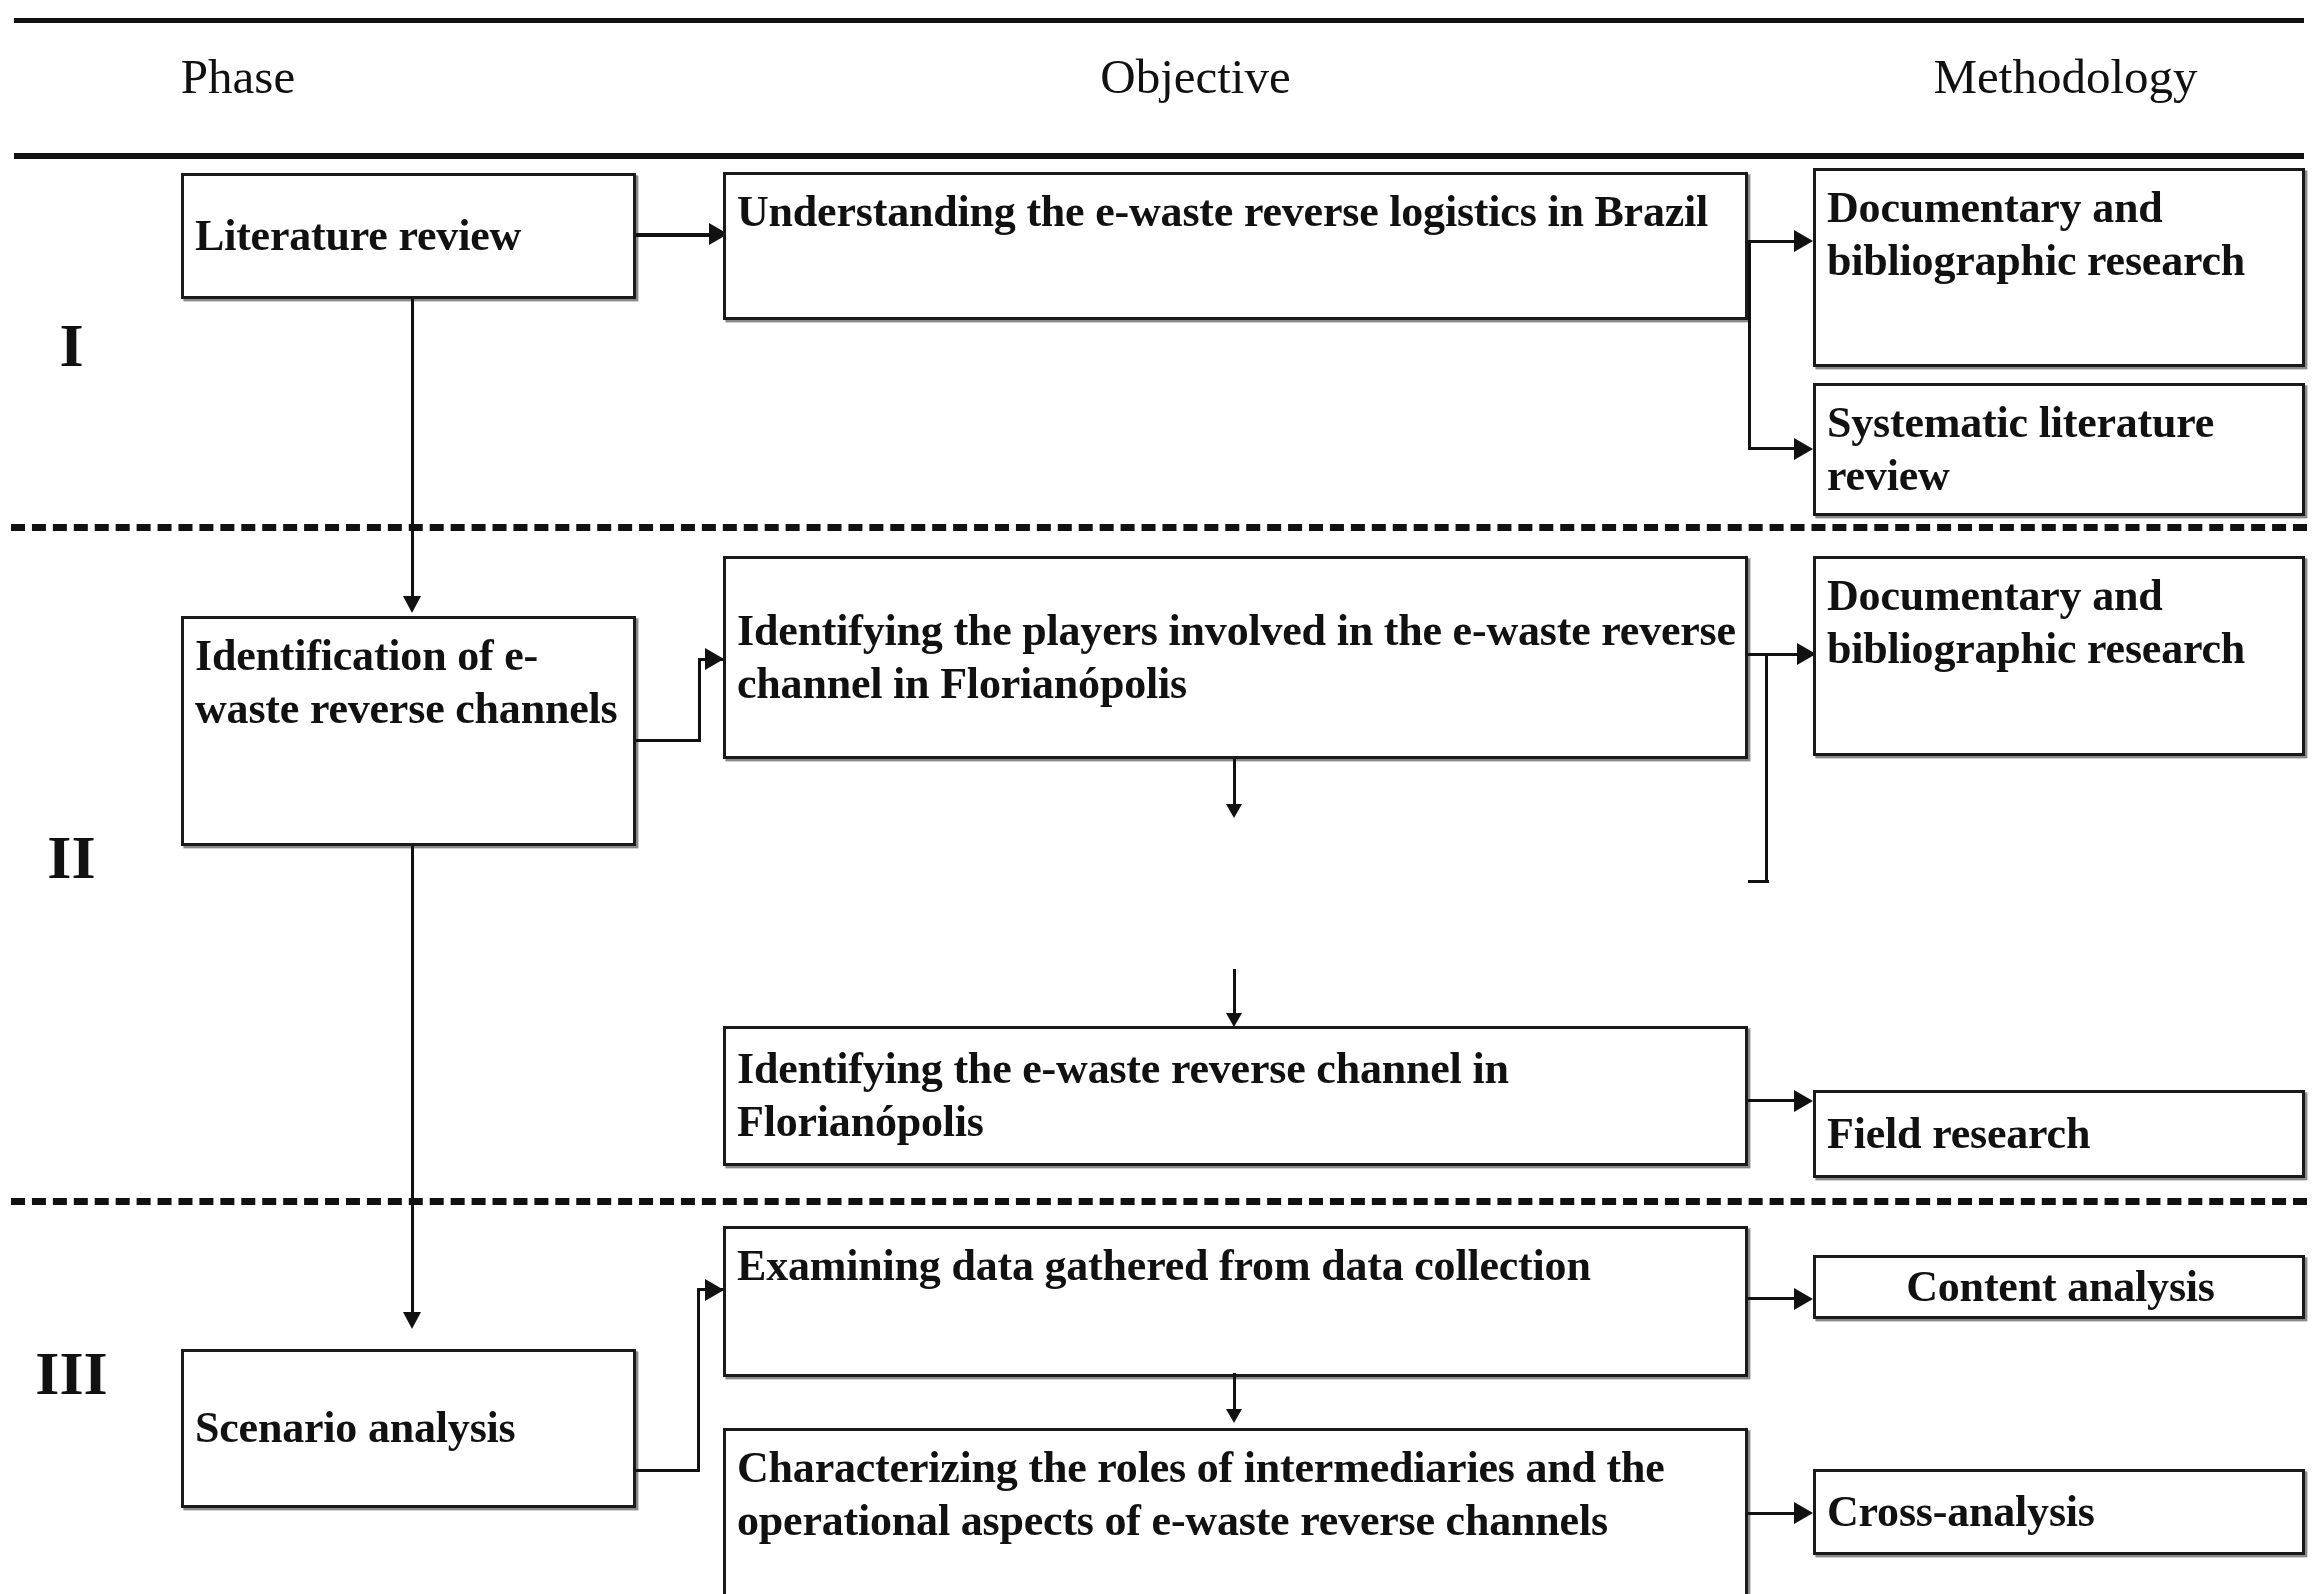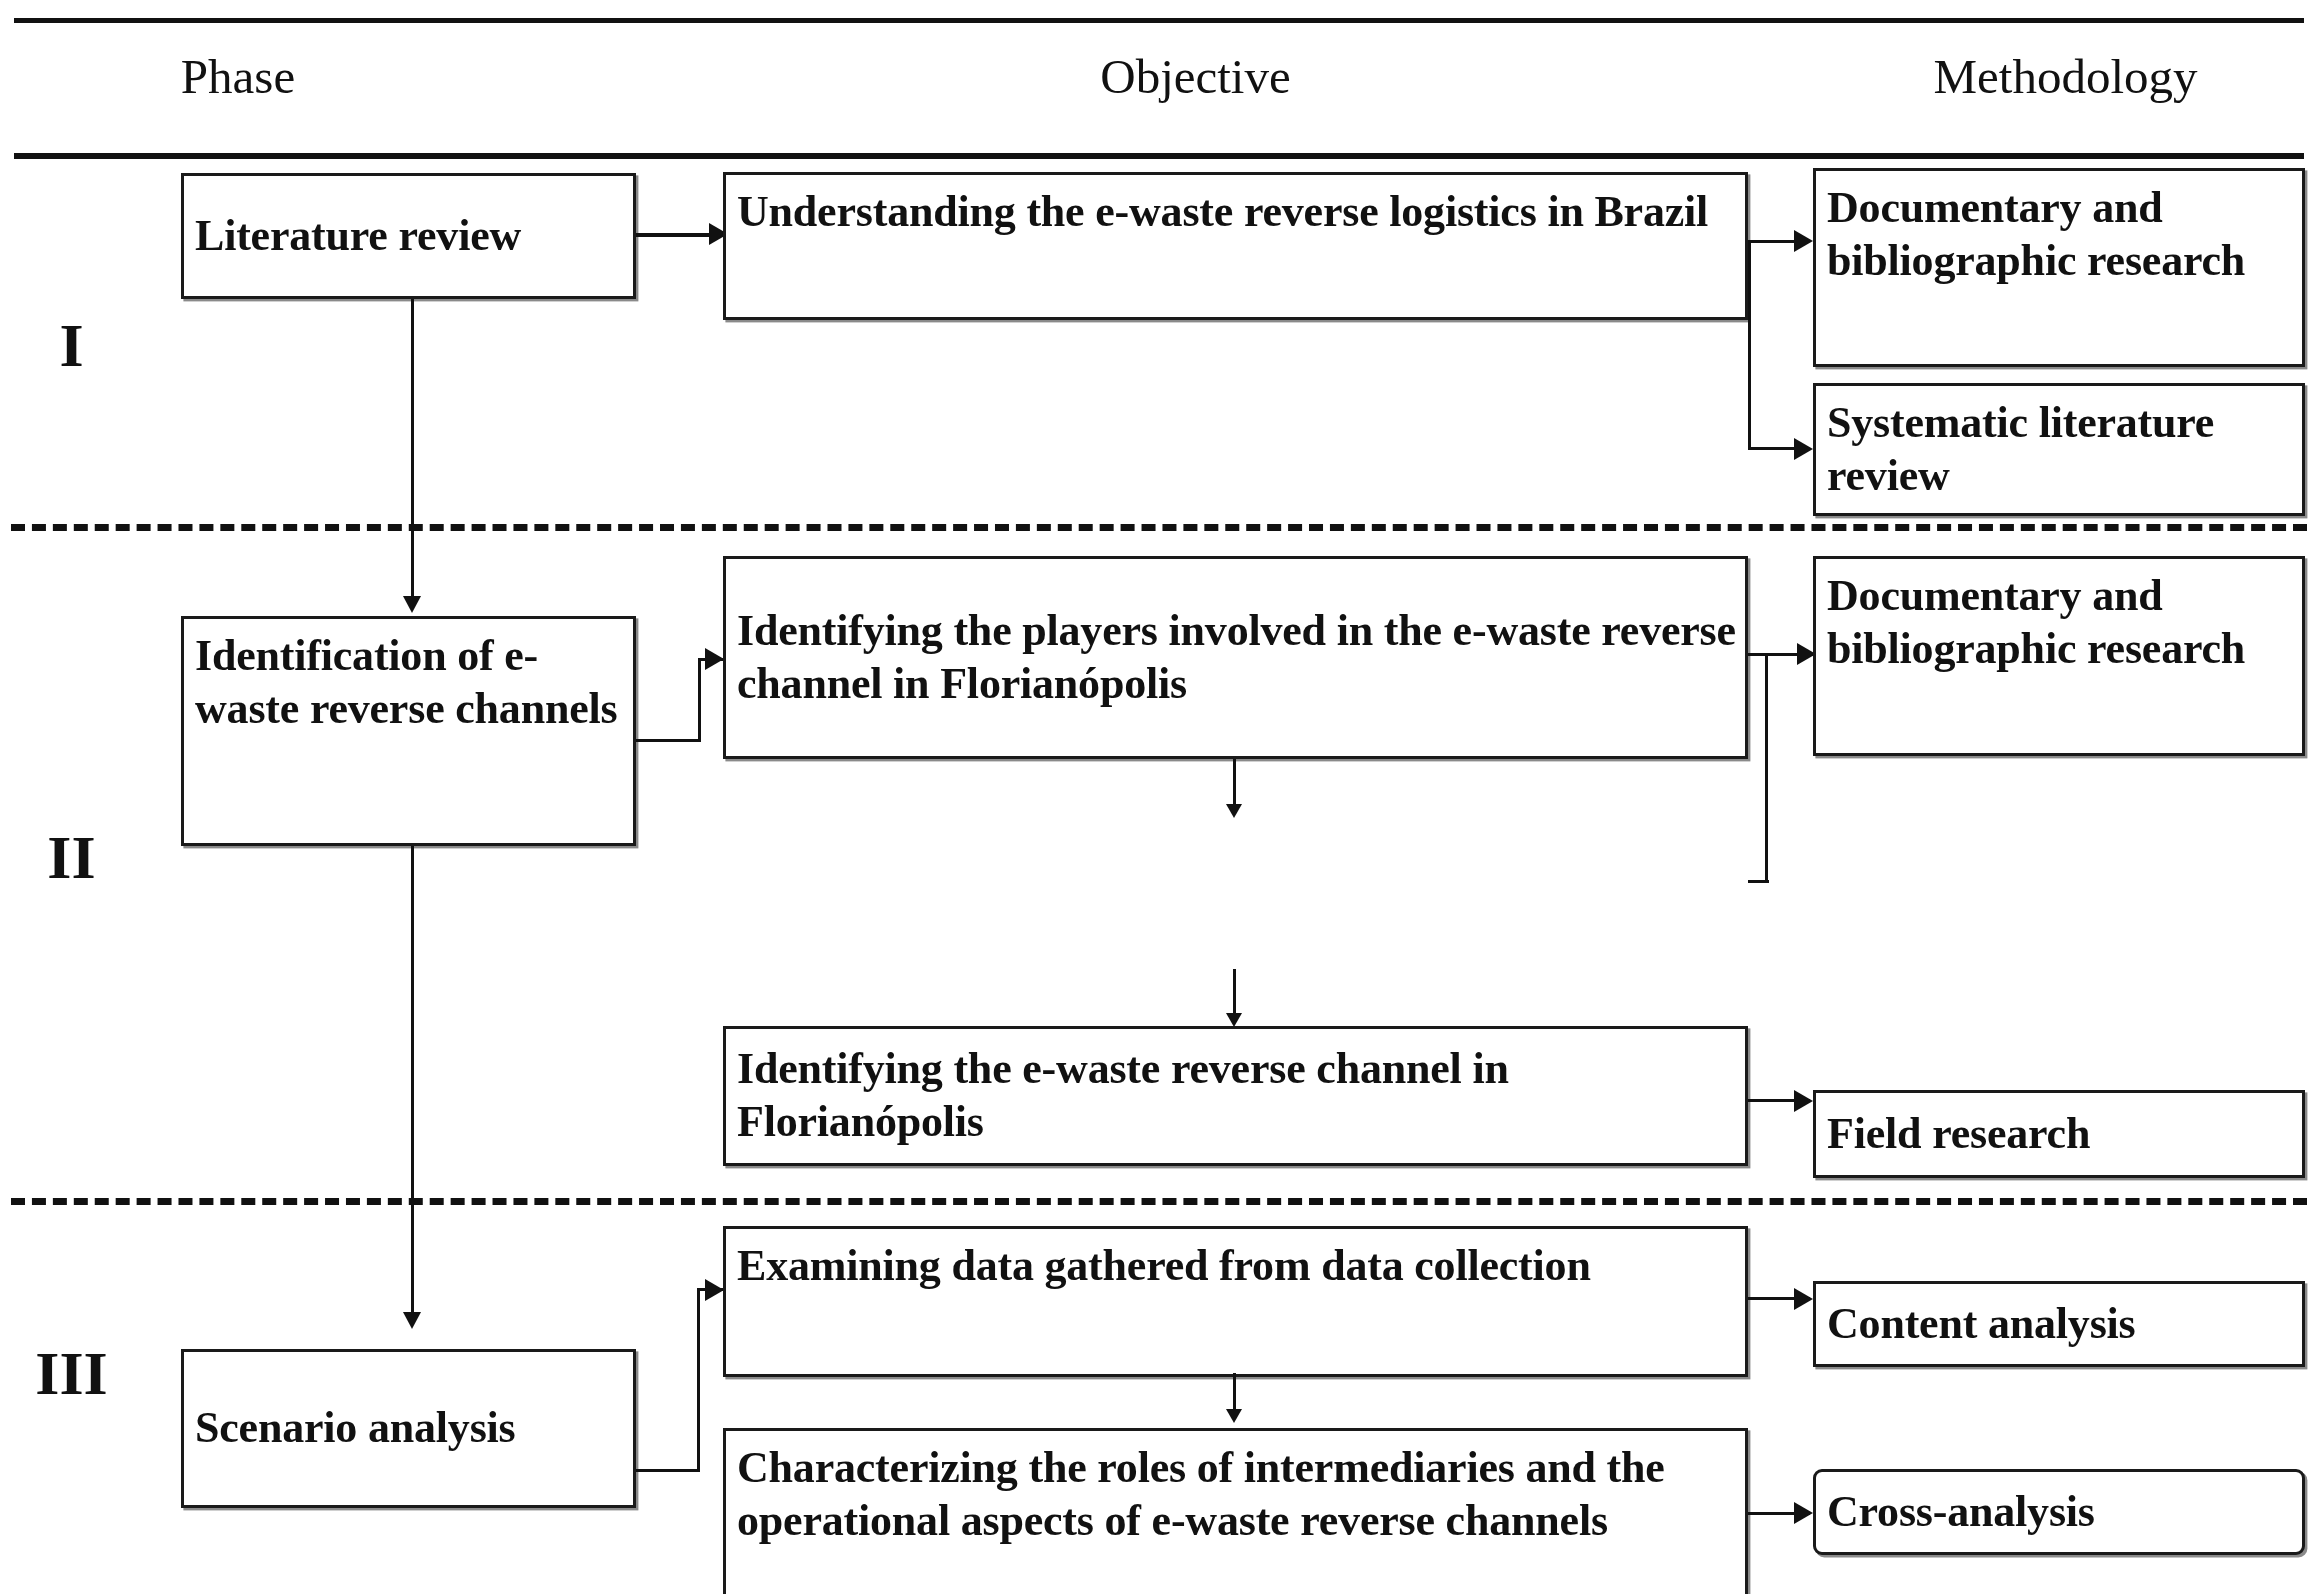--- a/index.html
+++ b/index.html
@@ -216,25 +216,25 @@
   <div class="ln thin v" style="left:1233px; top:1373px; height:41px;"></div>
   <div class="arrow-d small" style="left:1226px; top:1409px;"></div>
 
   <div class="box vtop" style="left:723px; top:1428px; width:1025px; height:205px;">
     <span class="txt">Characterizing the roles of intermediaries and the operational aspects of e-waste reverse channels</span>
   </div>
 
   <div class="ln thin h" style="left:1748px; top:1297px; width:62px;"></div>
   <div class="arrow-r" style="left:1794px; top:1288px;"></div>
 
-  <div class="box" style="left:1813px; top:1281px; width:492px; height:86px;">
+  <div class="box" style="left:1813px; top:1255px; width:492px; height:64px;justify-content:center;">
     <span class="txt">Content analysis</span>
   </div>
 
   <div class="ln thin h" style="left:1748px; top:1512px; width:62px;"></div>
   <div class="arrow-r" style="left:1794px; top:1502px;"></div>
 
-  <div class="box" style="left:1813px; top:1469px; width:492px; height:86px;border-radius:9px;">
+  <div class="box" style="left:1813px; top:1469px; width:492px; height:86px;">
     <span class="txt">Cross-analysis</span>
   </div>
 
 </div>
 
 
 </body></html>

